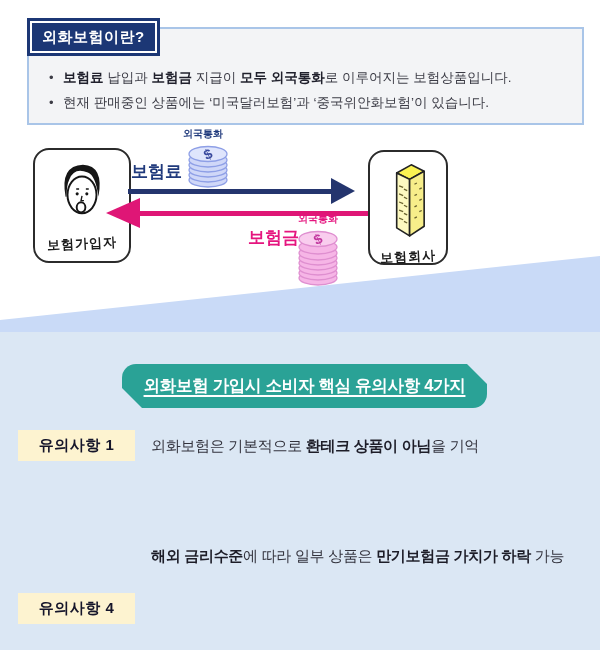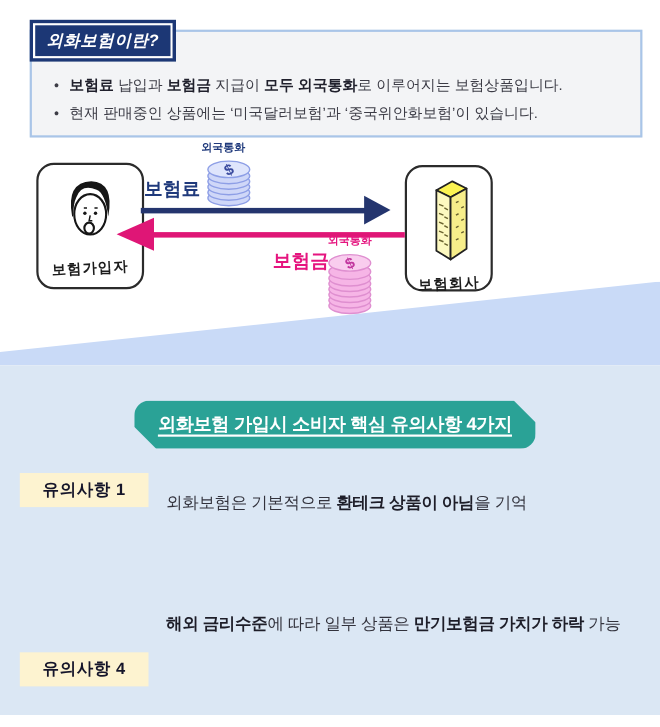--- a/index.html
+++ b/index.html
@@ -18,21 +18,20 @@
   }
   .bullet-line { display:flex; font-size:13.5px; line-height:25px; color:#3c3c46; }
   .bullet-dot { width:14px; color:#3c3c46; font-size:13px; }
   .bullet-text .b { font-weight:700; color:#20202c; }
   .title-box {
     position:absolute; left:30px; top:21px; min-width:118px; height:32px;
     background:#1c3775; border:2px solid #ffffff; outline:3px solid #1c3775;
     display:flex; align-items:center; justify-content:center;
     color:#fff; font-size:15px; font-weight:700; padding:0 10px;
     letter-spacing:0.5px;
-    font-style:italic;
   }
   
   .actor-card {
     position:absolute; background:#fff; border:2.5px solid #2b2b2b; border-radius:16px;
     display:flex; flex-direction:column; align-items:center; justify-content:space-between;
     padding:8px 4px 8px 4px;
   }
   .card-person { left:33px; top:148px; width:98px; height:115px; }
   .card-company { left:368px; top:150px; width:80px; height:115px; }
   .actor-label {
@@ -91,21 +90,21 @@
   }
   .notice-row { position:absolute; left:0; width:600px; height:31px; }
   .row-1 { top:430px; } .row-2 { top:487px; } .row-3 { top:540px; } .row-4 { top:593px; }
   .notice-badge {
     position:absolute; left:18px; top:0; width:117px; height:31px; background:#fdf3d0;
     display:flex; align-items:center; justify-content:center;
     font-size:15px; font-weight:700; color:#15152a; letter-spacing:0.5px;
   }
   .notice-text {
     position:absolute; left:151px; top:0; height:31px; line-height:31px;
-    font-size:15px; color:#32323c; white-space:nowrap; letter-spacing:-0.3px;margin-top:12px;
+    font-size:15px; color:#32323c; white-space:nowrap; letter-spacing:-0.3px;
   }
   .notice-text .b { font-weight:700; color:#1d1d28; }
 </style>
 </head>
 <body>
 
 <div class="stage">
 
   <div class="wedge"></div>
   <div class="lower-panel"></div>

